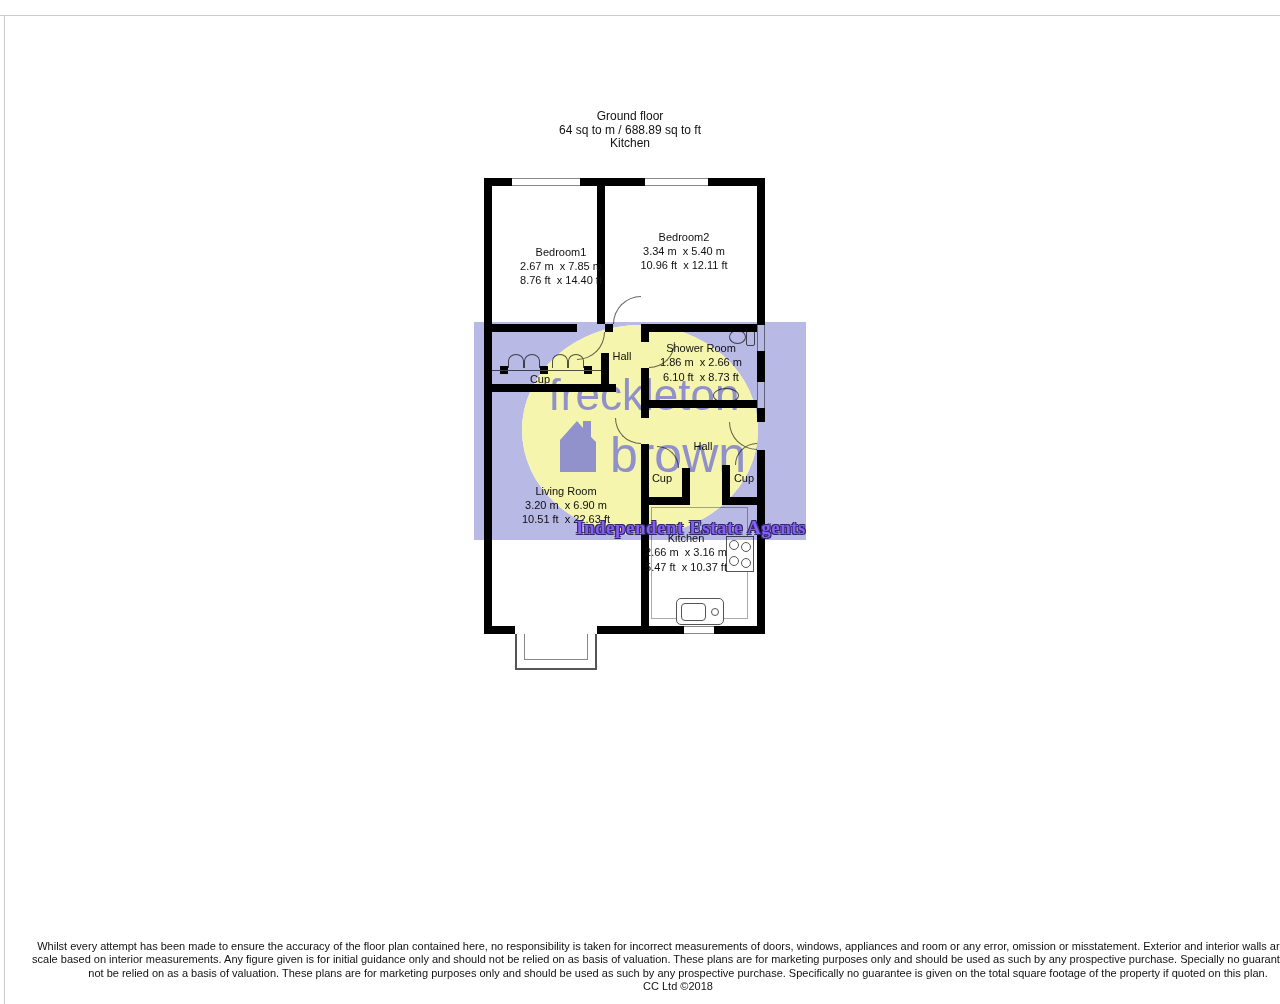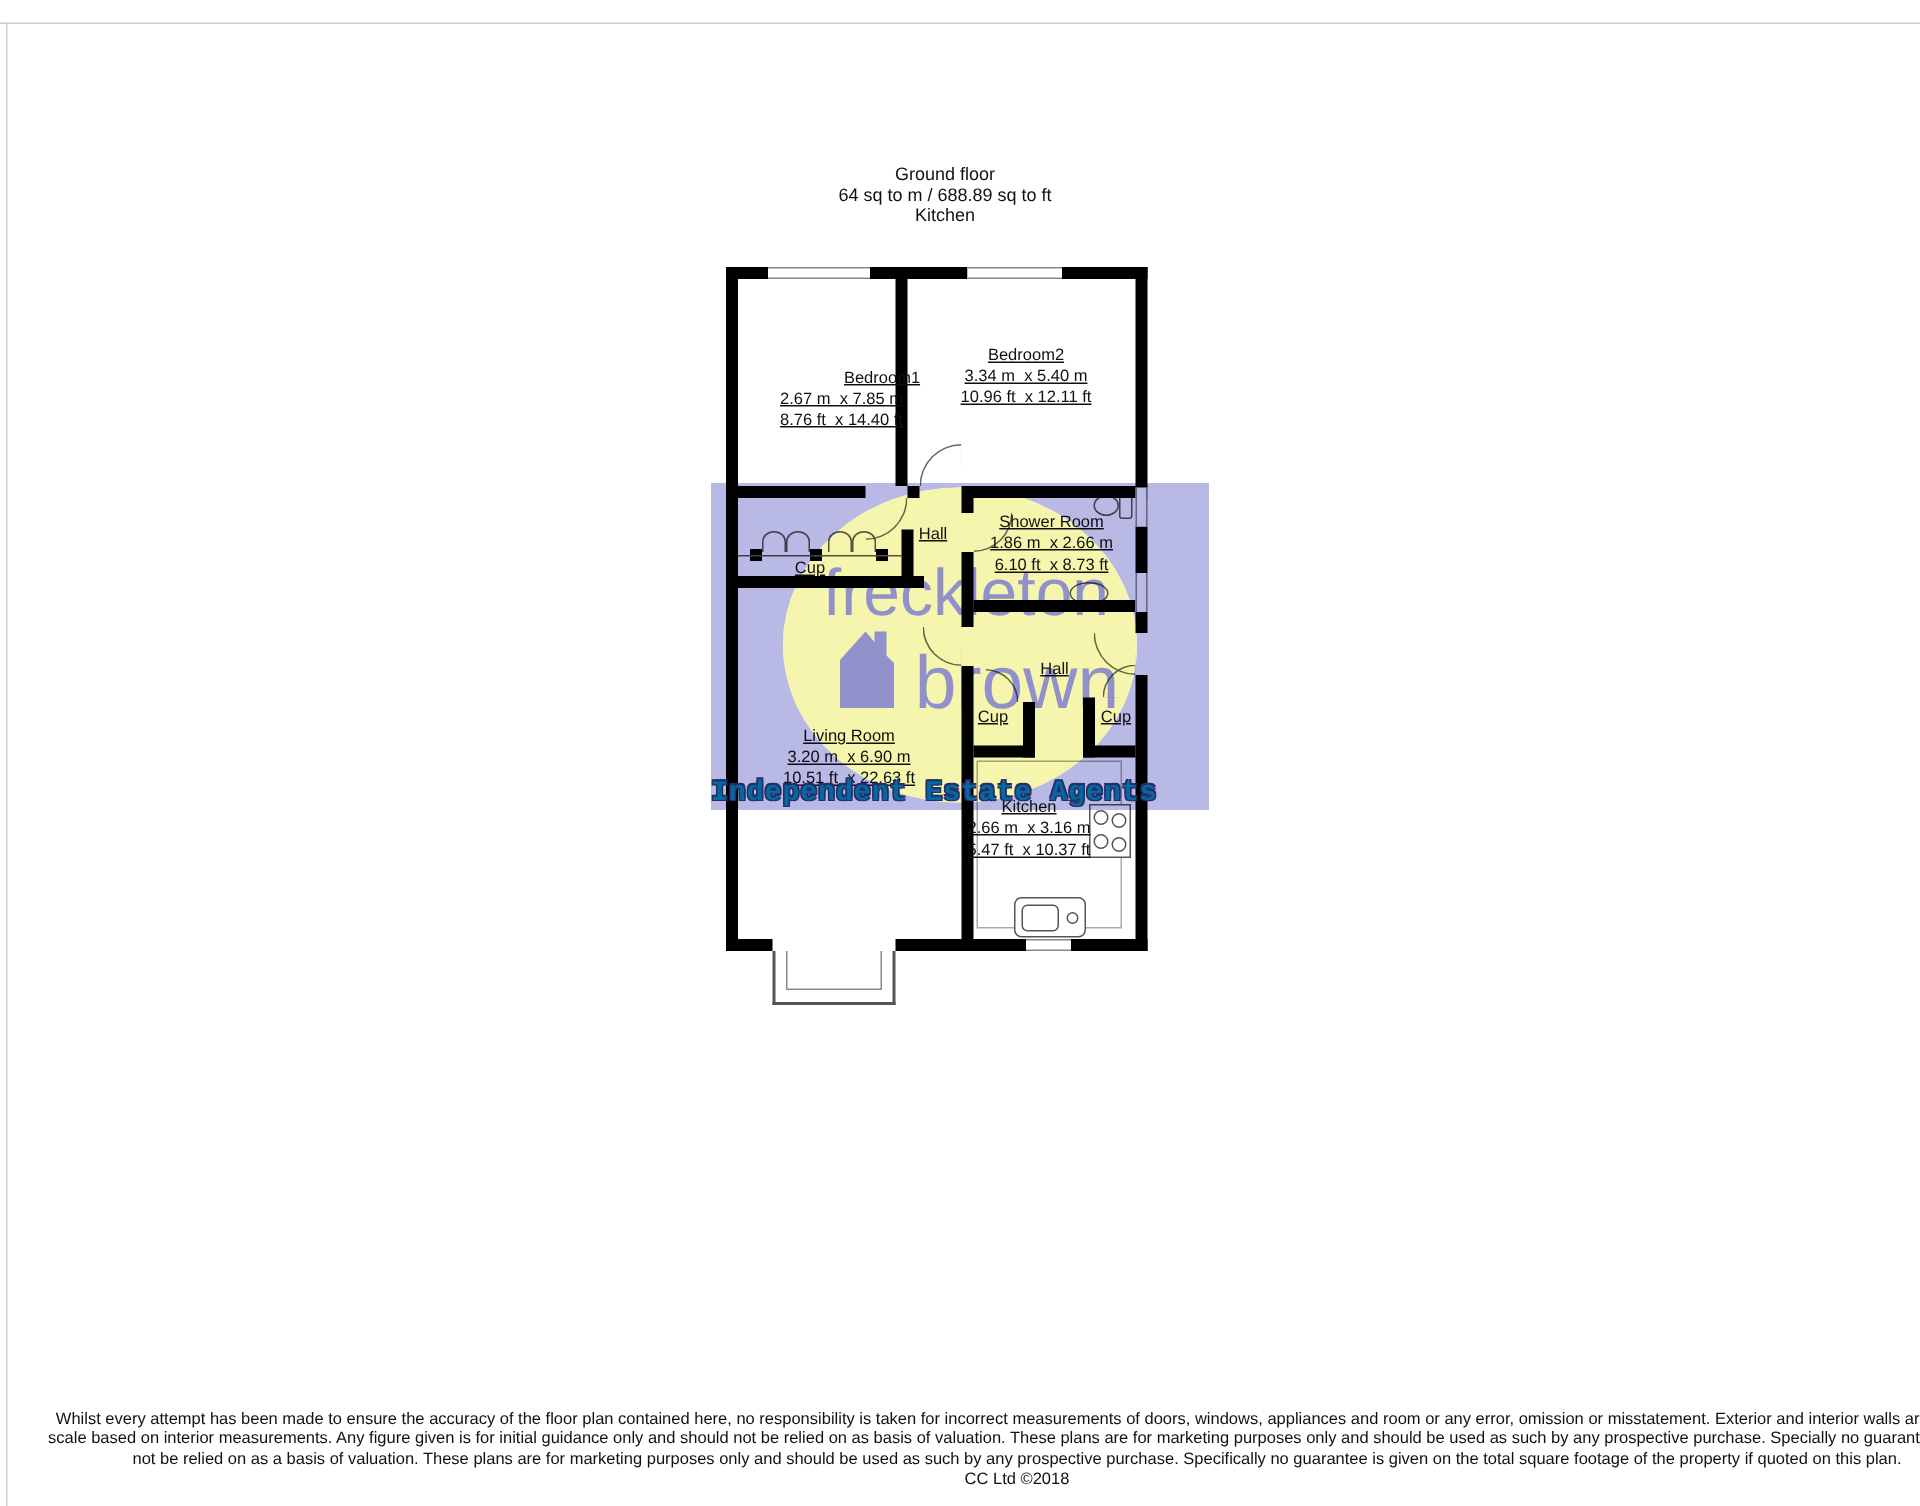--- a/index.html
+++ b/index.html
@@ -5,39 +5,39 @@
   html,body{margin:0;padding:0;}
   body{width:1280px;height:1004px;overflow:hidden;background:#fff;position:relative;
        font-family:"Liberation Sans",sans-serif;color:#111;}
   .abs{position:absolute;}
   .wall{position:absolute;background:#000;}
   .win-h{position:absolute;background:#fff;border-top:1px solid #888;border-bottom:1px solid #888;box-sizing:border-box;}
   .win-v{position:absolute;background:#fff;border-left:1px solid #888;border-right:1px solid #888;box-sizing:border-box;}
   .arc{position:absolute;box-sizing:border-box;}
   .scallop{position:absolute;border:1px solid #555;border-bottom:none;border-radius:100% 100% 0 0;box-sizing:border-box;}
   .thinline{position:absolute;background:#555;}
-  .rlabel{position:absolute;transform:translateX(-50%);text-align:center;font-size:11px;line-height:13px;white-space:pre;color:#111;z-index:2;text-decoration:underline;}
+  .rlabel{position:absolute;transform:translateX(-50%);text-align:center;font-size:11px;line-height:13px;white-space:pre;color:#111;z-index:2;}
   .title{position:absolute;left:630px;top:110px;transform:translateX(-50%);text-align:center;
          font-size:12px;line-height:13.5px;white-space:nowrap;}
   .footer{position:absolute;left:678px;top:940px;width:1400px;transform:translateX(-50%);
           text-align:center;font-size:11px;line-height:13.4px;}
   .footer div{white-space:nowrap;}
   .frame-h{position:absolute;left:0;top:15px;width:1280px;height:1px;background:#ccc;}
   .frame-v{position:absolute;left:4px;top:15px;width:1px;height:989px;background:#ccc;}
   .fixture{position:absolute;background:#fff;border:1px solid #555;box-sizing:border-box;}
   .round{border-radius:50%;}
   .counter{position:absolute;border:1px solid #aaa;box-sizing:border-box;}
   .porch-outer{position:absolute;left:515px;top:634px;width:82px;height:36px;box-sizing:border-box;
                border:2px solid #555;border-top:none;}
   .porch-inner{position:absolute;left:524px;top:634px;width:64px;height:26px;box-sizing:border-box;
                border:1px solid #888;border-top:none;}
   #wmsvg{position:absolute;left:474px;top:322px;mix-blend-mode:multiply;z-index:5;}
-  .tagline{position:absolute;left:474px;top:517px;width:332px;text-align:left;z-index:6;
-           font-family:Liberation Mono, monospace;font-weight:bold;font-size:19px;letter-spacing:.5px;
-           white-space:nowrap;color:#0369a1;
+  .tagline{position:absolute;left:474px;top:517px;width:332px;text-align:right;z-index:6;
+           font-family:Liberation Serif, serif;font-weight:bold;font-size:19px;letter-spacing:.5px;
+           white-space:nowrap;color:#8b5cf6;
            text-shadow:-1px -1px 0 #2b2b66,1px -1px 0 #2b2b66,-1px 1px 0 #2b2b66,1px 1px 0 #2b2b66;}
 </style>
 </head>
 <body>
 
 <div class="frame-h"></div>
 <div class="frame-v"></div>
 
 <div class="title">
   <div>Ground floor</div>
@@ -59,21 +59,21 @@
   <div class="fixture round" style="left:741px;top:558px;width:10px;height:10px;"></div>
 
   <div class="fixture" style="left:676px;top:598px;width:48px;height:27px;border-radius:5px;"></div>
   <div class="fixture" style="left:681px;top:603px;width:25px;height:18px;border-radius:4px;"></div>
   <div class="fixture round" style="left:711px;top:608px;width:8px;height:8px;"></div>
 
   <div class="fixture" style="left:746px;top:328px;width:9px;height:18px;border-radius:2px;"></div>
   <div class="fixture round" style="left:729px;top:330px;width:17px;height:14px;"></div>
   <div class="fixture round" style="left:713px;top:388px;width:26px;height:15px;"></div>
 
-  <div class="rlabel" style="left:588px;top:246px;">Bedroom1</div>
+  <div class="rlabel" style="left:561px;top:246px;">Bedroom1</div>
   <div class="rlabel" style="left:561px;top:260px;">2.67 m  x 7.85 m</div>
   <div class="rlabel" style="left:561px;top:274px;text-align:right;">8.76 ft  x 14.40 ft</div>
 
   <div class="rlabel" style="left:684px;top:231px;">Bedroom2</div>
   <div class="rlabel" style="left:684px;top:245px;">3.34 m  x 5.40 m</div>
   <div class="rlabel" style="left:684px;top:259px;text-align:right;">10.96 ft  x 12.11 ft</div>
 
   <div class="rlabel" style="left:701px;top:342px;">Shower Room</div>
   <div class="rlabel" style="left:701px;top:356px;">1.86 m  x 2.66 m</div>
   <div class="rlabel" style="left:701px;top:371px;">6.10 ft  x 8.73 ft</div>

